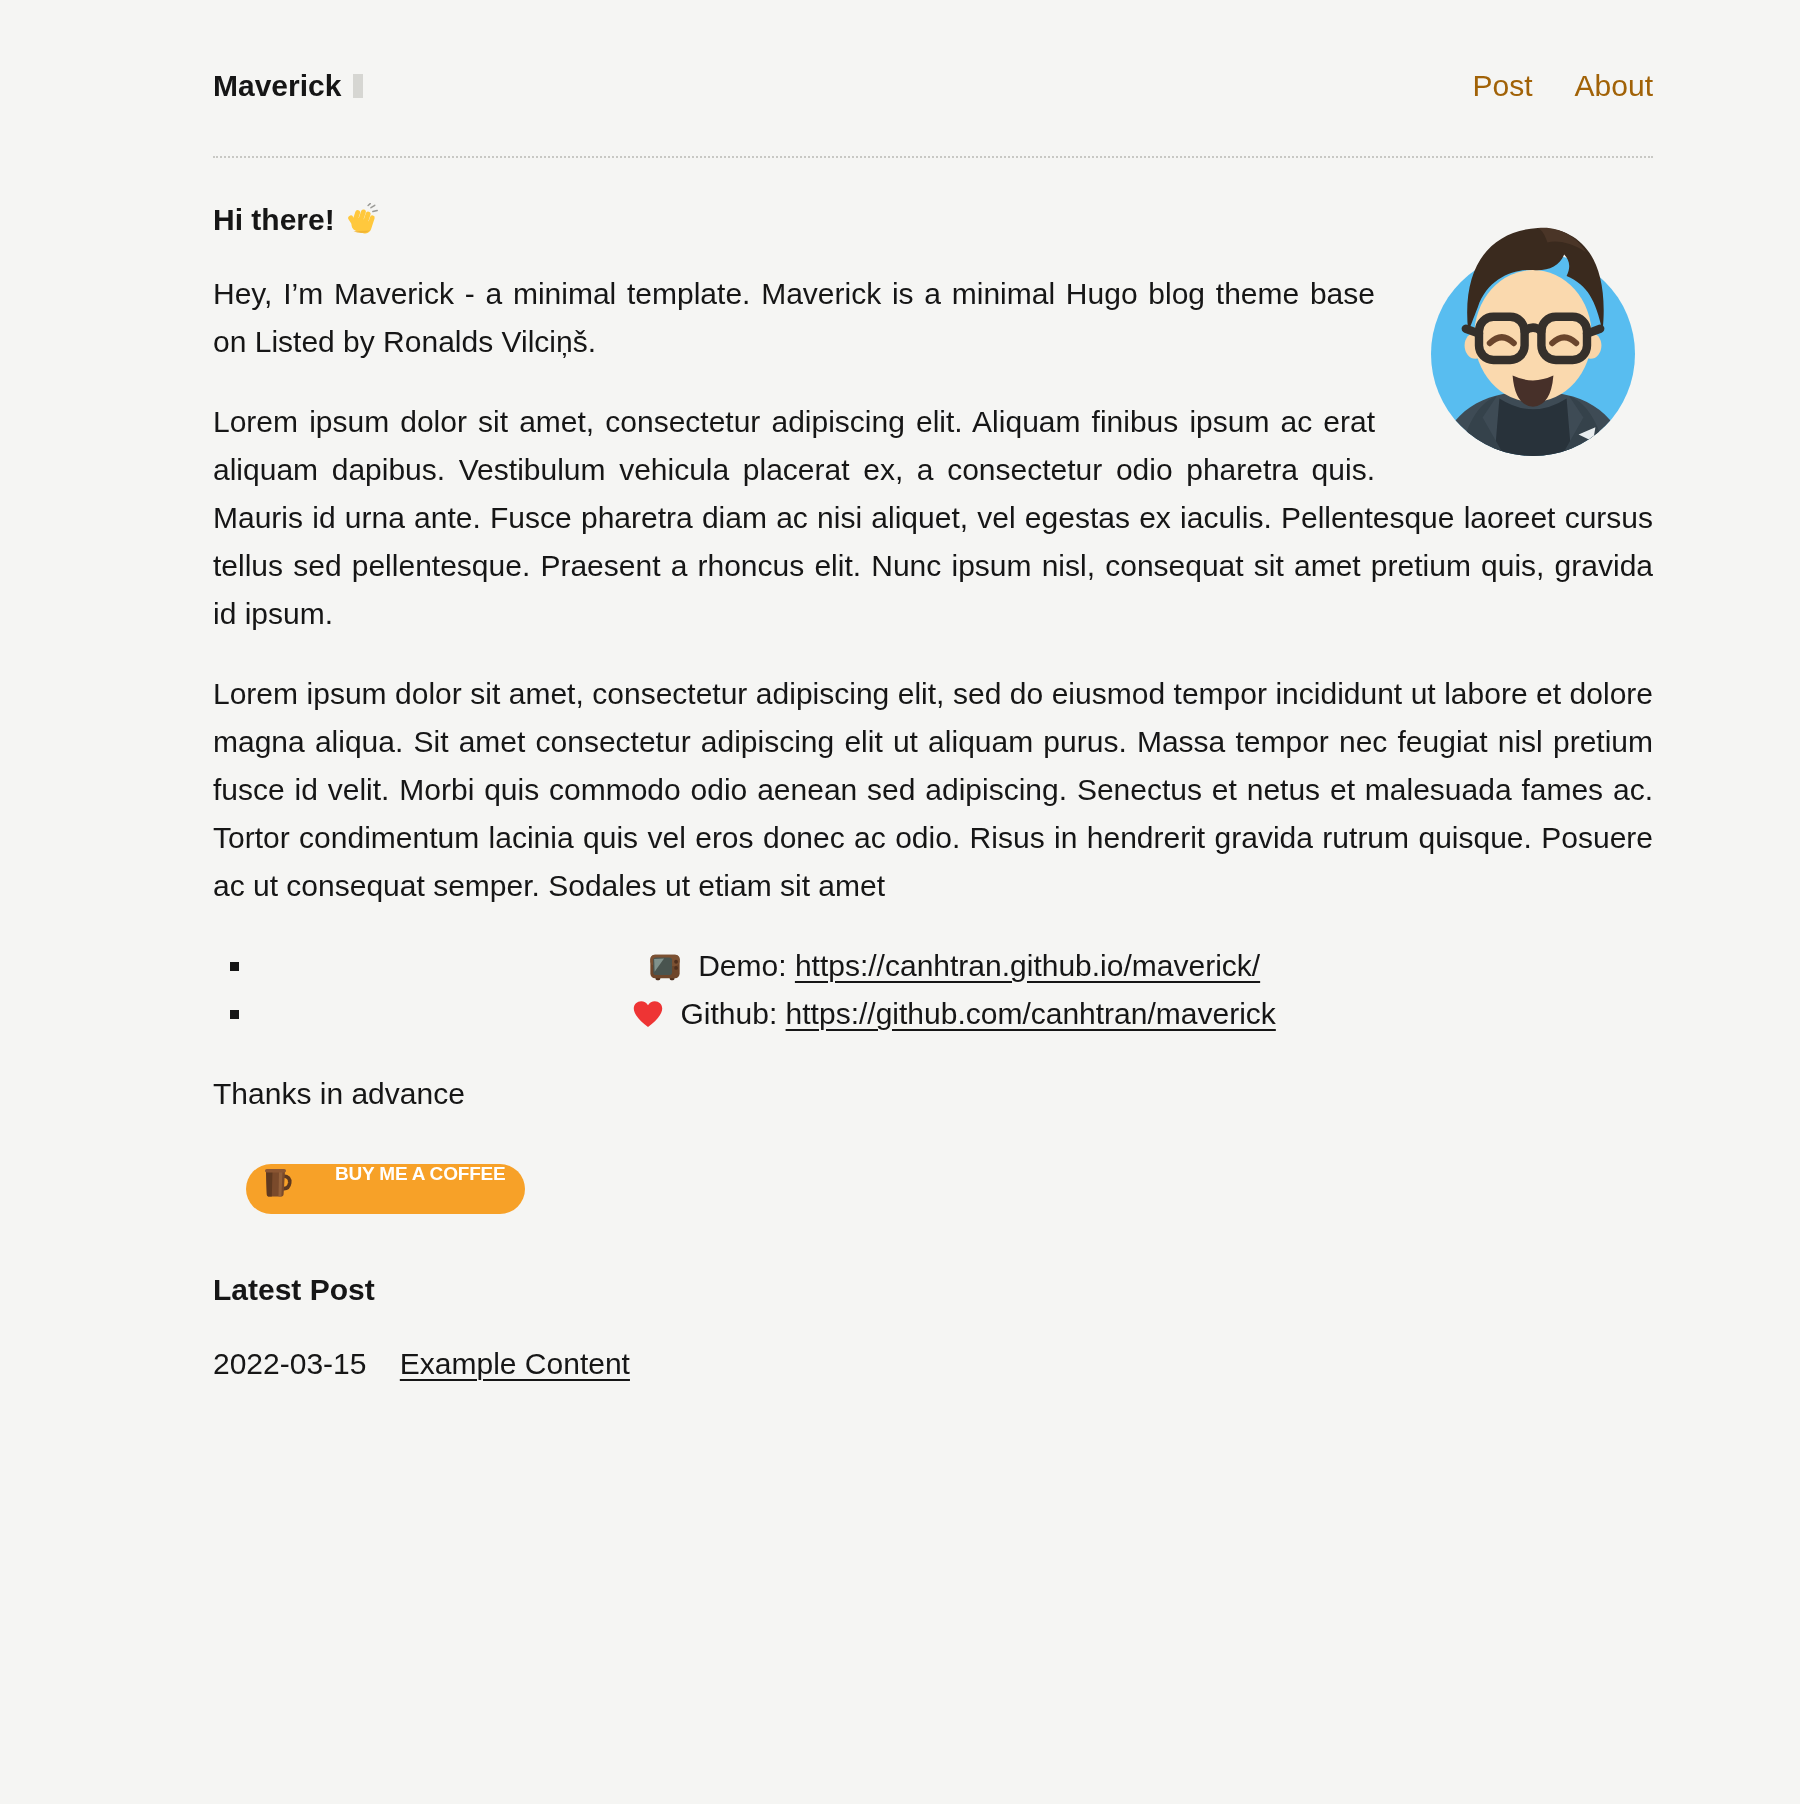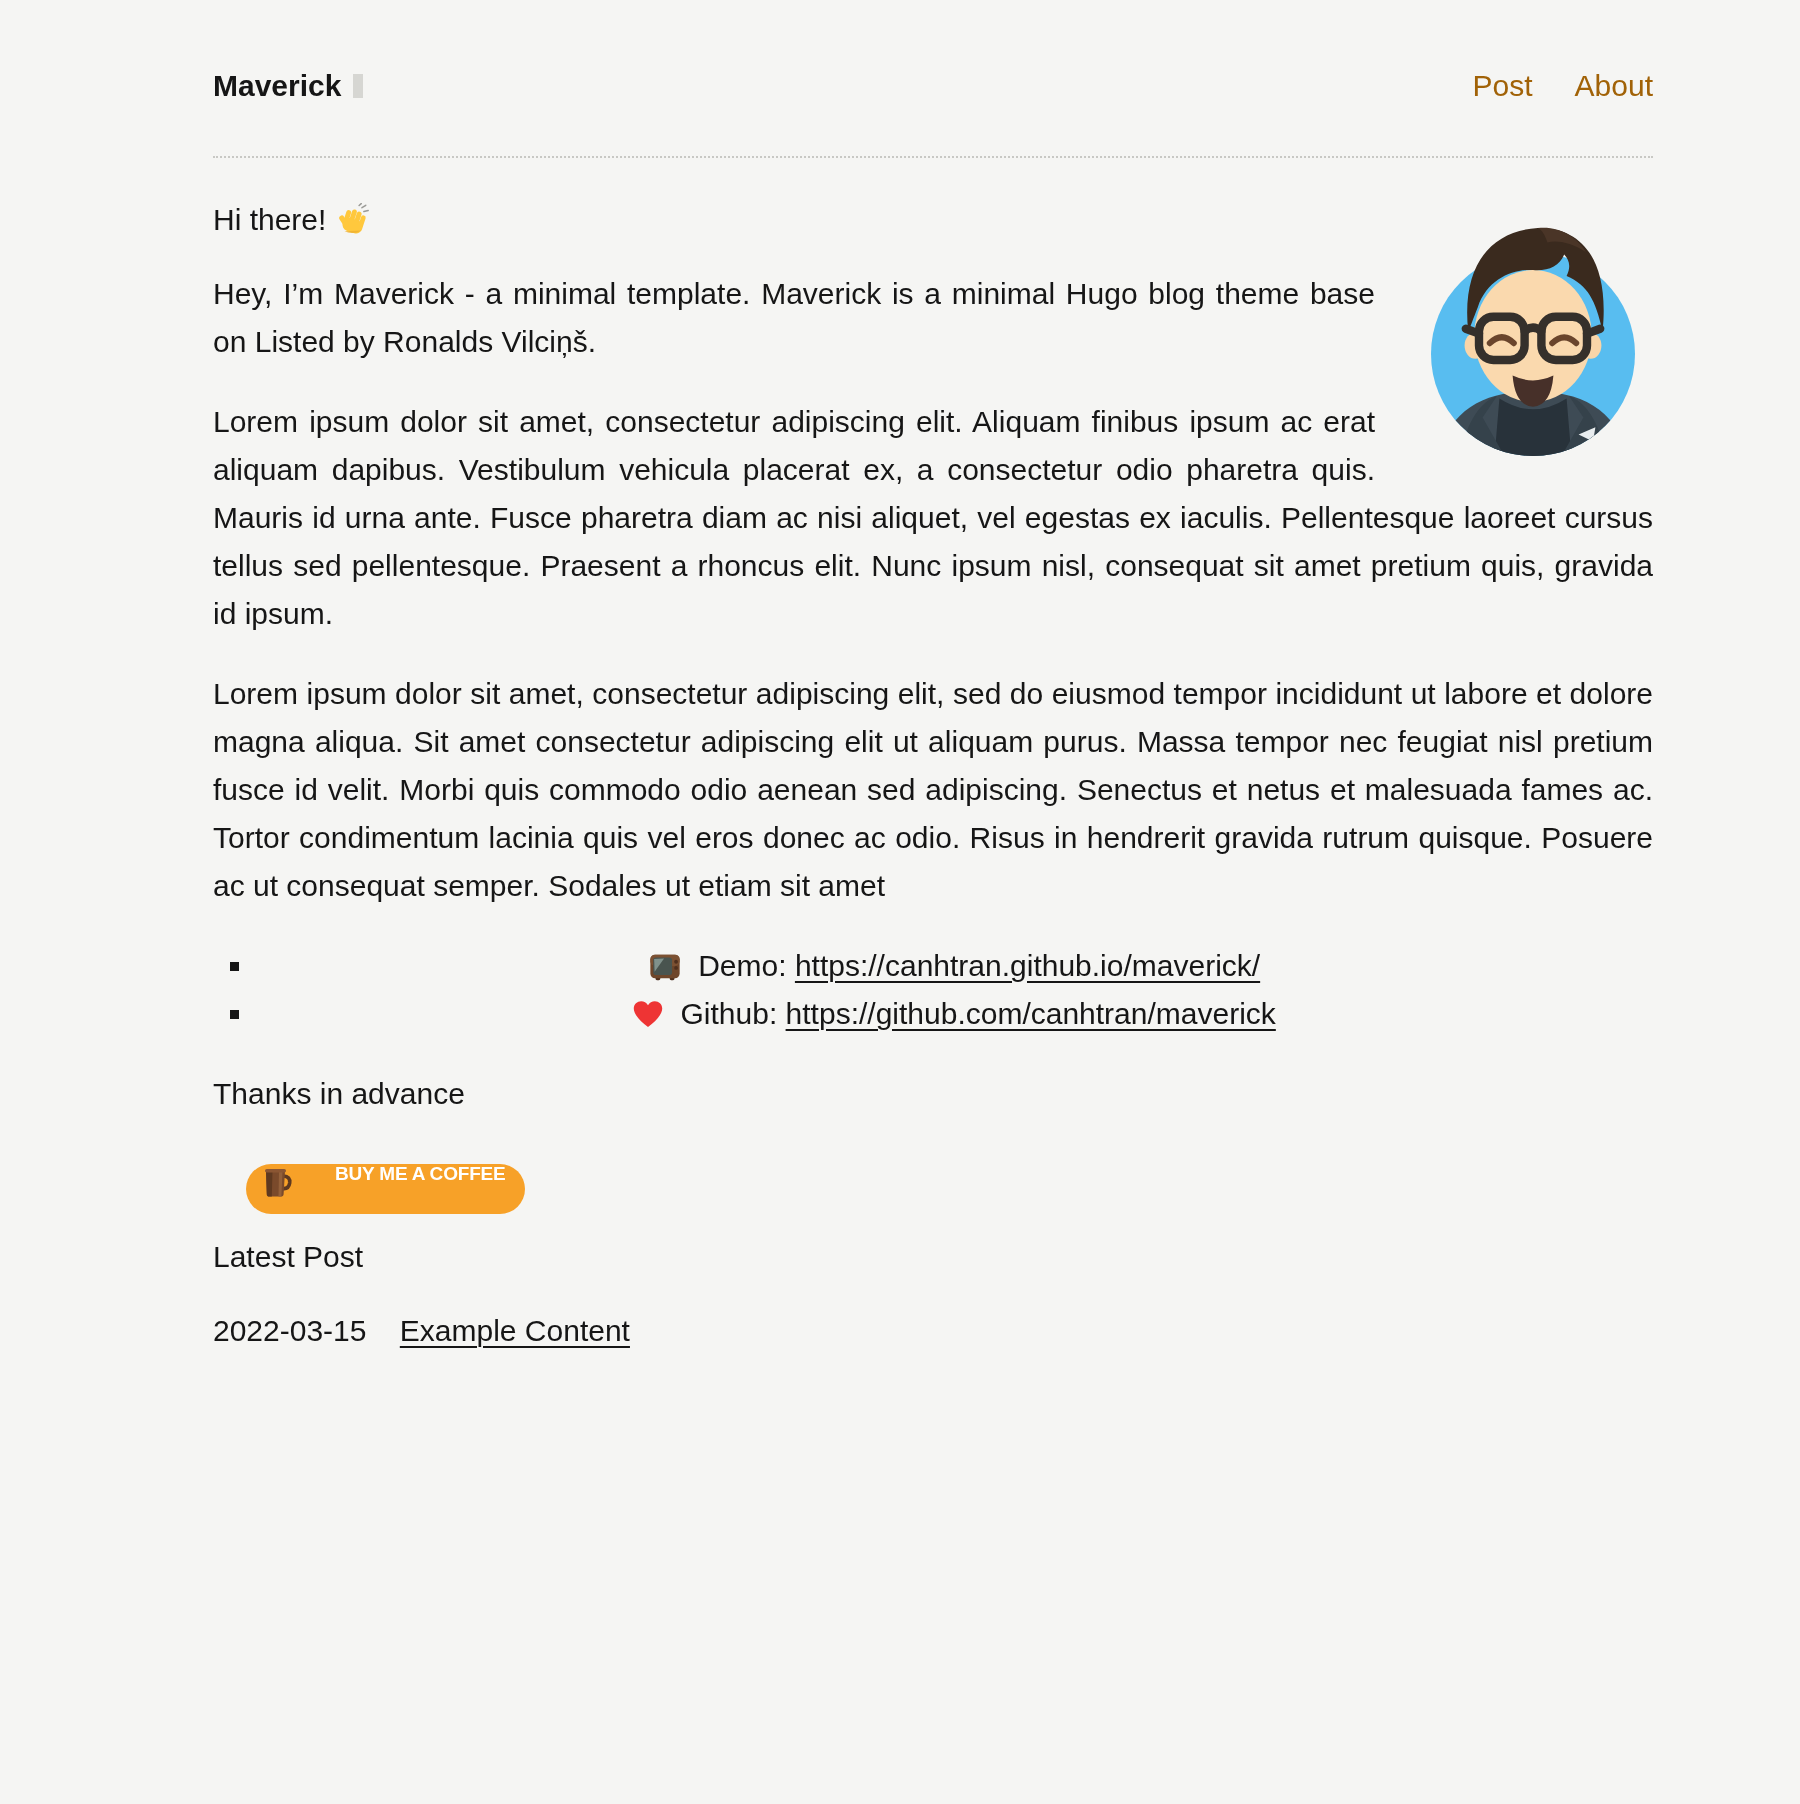--- a/index.html
+++ b/index.html
@@ -14,22 +14,22 @@
 
   .site-header {
     display:flex; justify-content:space-between; align-items:center;
     padding:62px 0 46px; border-bottom:2px dotted #c8c8c4;
   }
   .site-title { font-weight:700; font-size:30px; line-height:36px; display:flex; align-items:center; cursor:default; }
   .cursor-block { display:inline-block; width:10px; height:24px; background:#d6d6d2; margin-left:12px; }
   .nav { display:flex; gap:42px; }
   .nav a { color:#a16207; text-decoration:none; cursor:pointer; }
 
-  h3.heading { font-size:30px; line-height:36px; font-weight:400; margin:44px 0 32px; display:flex; align-items:center; }
-  h3.latest { margin-top:25px; }
+  h3.heading { font-size:30px; line-height:36px; font-weight:700; margin:44px 0 32px; display:flex; align-items:center; }
+  h3.latest { margin-top:58px; }
   p.para { margin:0 0 32px; text-align:justify; }
   p.plain { margin:0 0 32px; }
 
   .avatar { float:right; width:240px; height:240px; margin:58px 0 10px 38px; }
 
   ul.contact { list-style:square; margin:32px 0; padding-left:42px;text-align:center; }
   ul.contact li { margin:0; }
   .emoji { display:inline-block; vertical-align:-7px; margin-right:8px; }
   .wave { margin-left:10px; vertical-align:-4px; }
 

